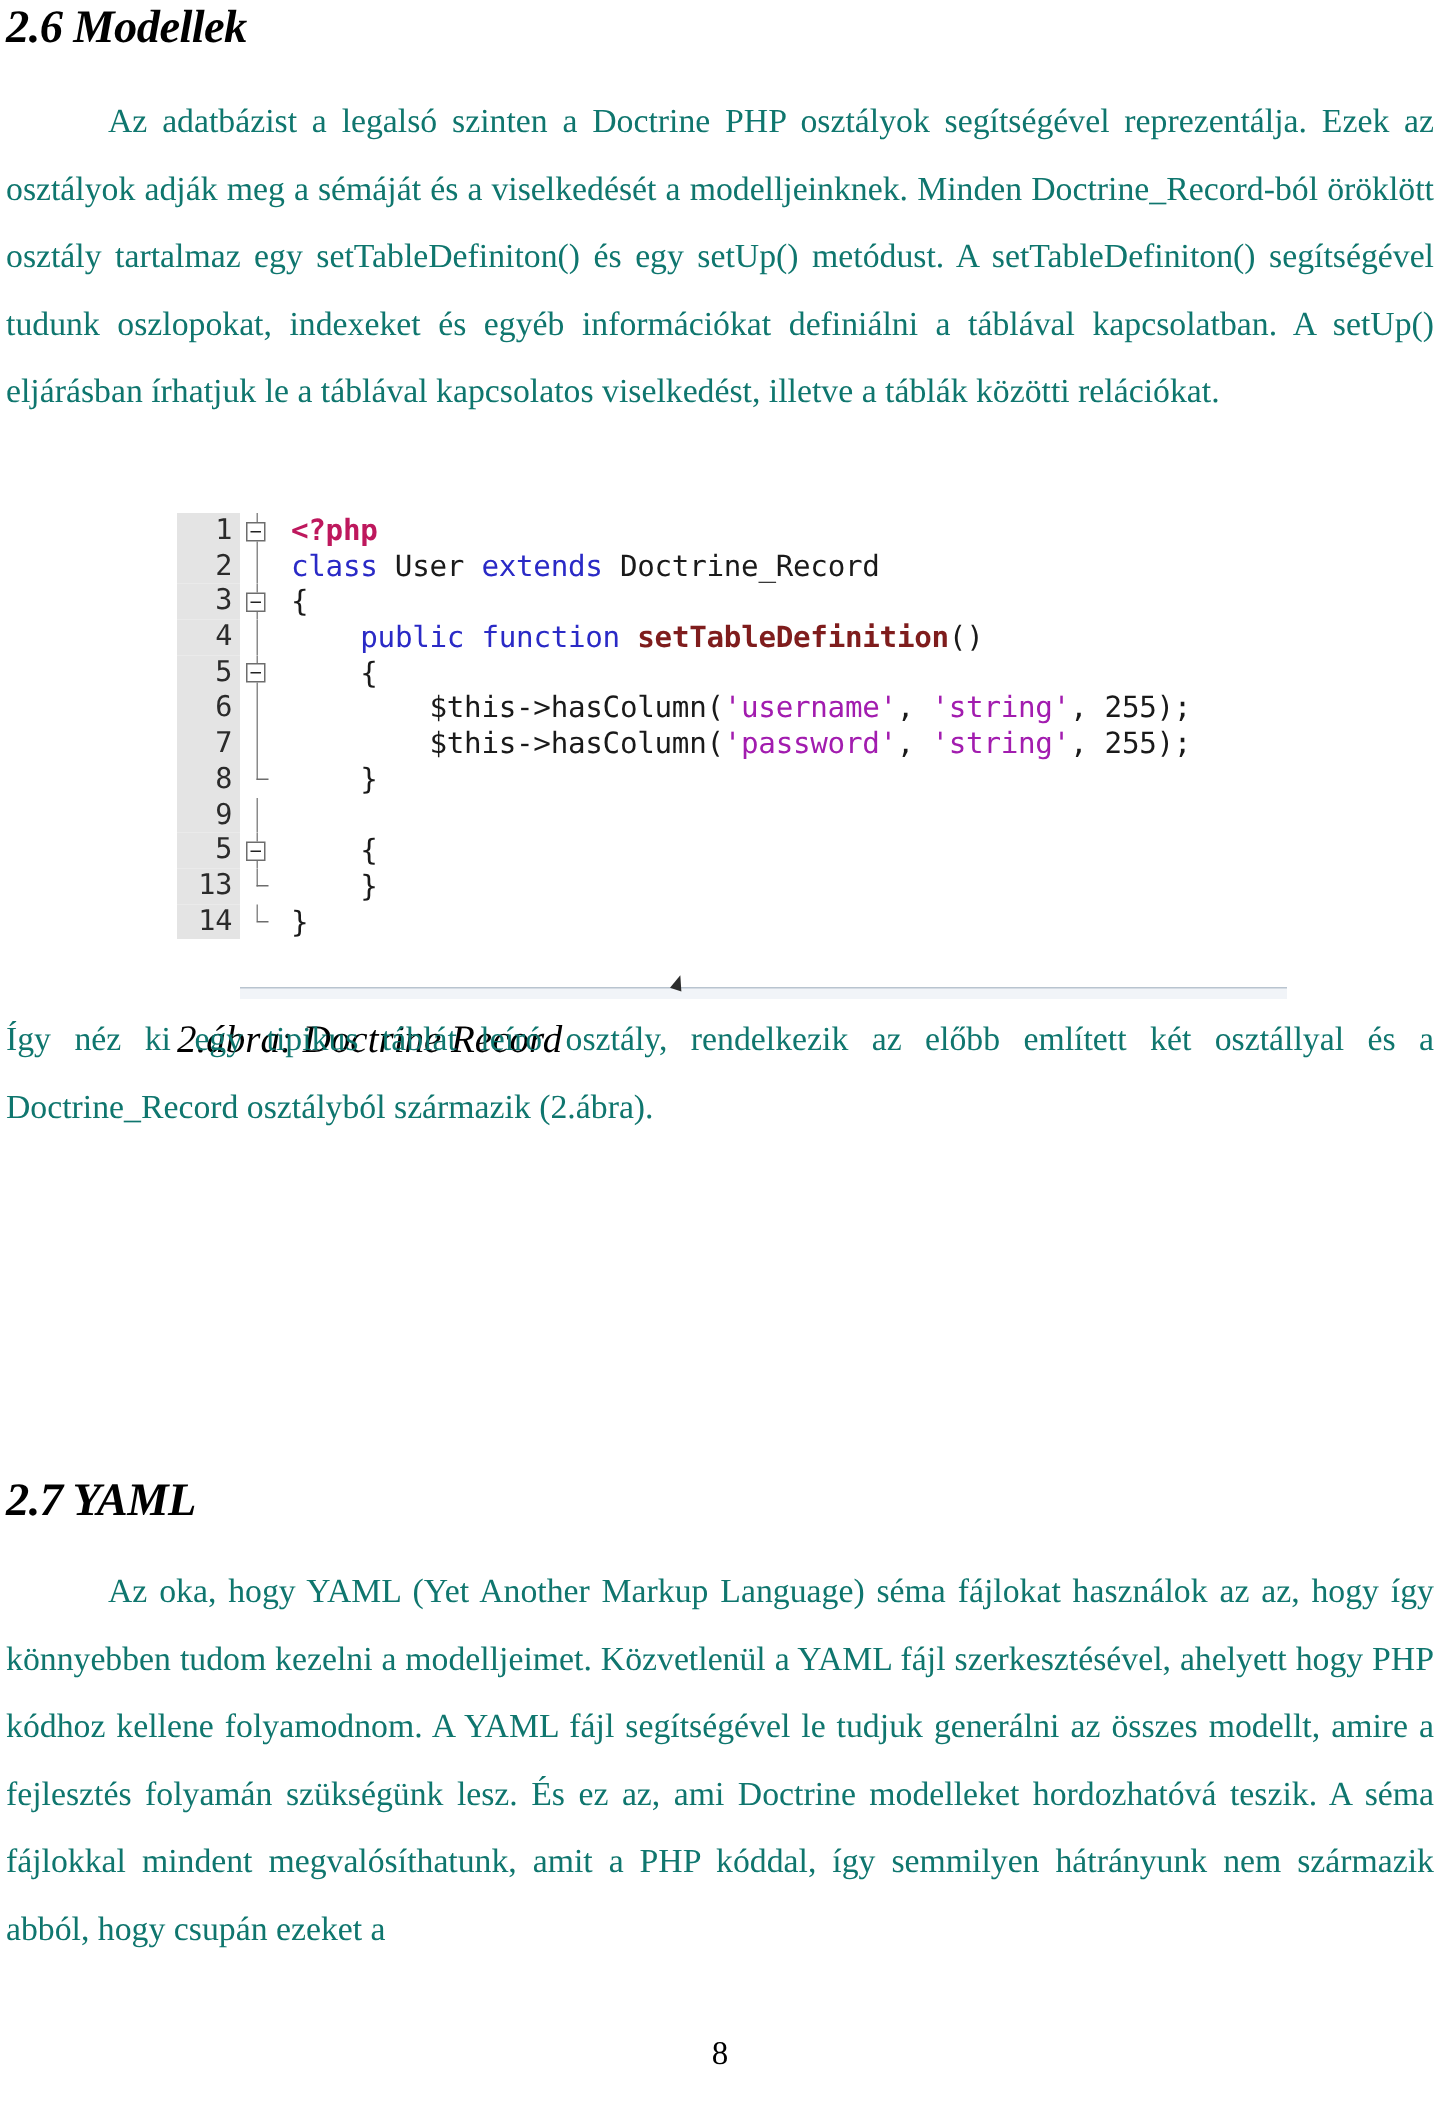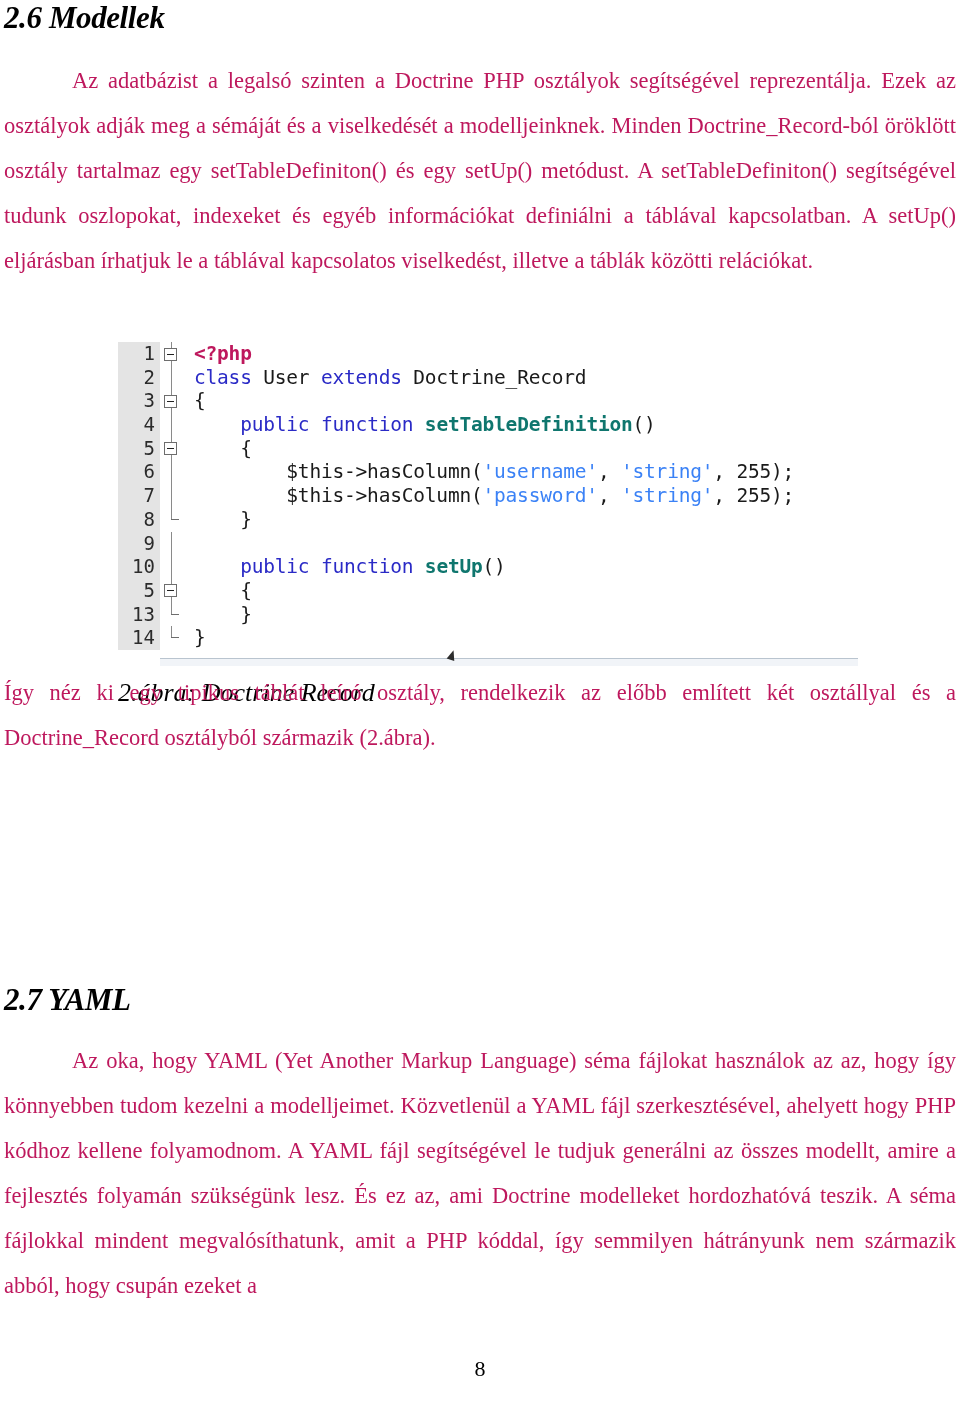--- a/index.html
+++ b/index.html
@@ -39,21 +39,21 @@
   #heading-26 { position: absolute; left: 4px; top: 2px; }
   #heading-27 { position: absolute; left: 4px; top: 984px; }
 
   
   .body-par {
     font-size: 22.5px;
     line-height: 45px;
     text-align: justify;
     text-justify: inter-word;
     margin: 0;
-    color: #be185d;
+    color: #0f766e;
     -webkit-hyphens: none;
     hyphens: none;
   }
   .body-par.indent { text-indent: 68px; }
 
   #par-1 { position: absolute; left: 4px; top: 58px;  width: 952px; }
   #par-2 { position: absolute; left: 4px; top: 670px; width: 952px; }
   #par-3 { position: absolute; left: 4px; top: 808px; width: 952px; }
   #par-4 { position: absolute; left: 4px; top: 1038px; width: 952px; }
 
@@ -141,22 +141,22 @@
     flex: 1 1 auto;
     font-size: 19.5px;
     line-height: 23.7px;
     white-space: pre;
     color: #1a1a1a;
     padding-left: 10px;
     box-sizing: border-box;
     letter-spacing: -0.2px;
   }
   .tok-kw   { color: #2a2ac6; }
-  .tok-fn   { color: #0f766e; font-weight: bold; }
-  .tok-str  { color: #3b82f6; }
+  .tok-fn   { color: #7f1d1d; font-weight: bold; }
+  .tok-str  { color: #a21caf; }
   .tok-php  { color: #be185d; font-weight: bold; }
 
   .code-scroll {
     position: absolute;
     left: 42px;
     bottom: 0;
     width: 698px;
     height: 7px;
     background: #f1f4f8;
     border-top: 1px solid #b9c4cf;
@@ -268,27 +268,20 @@
             <div class="code-text">    }</div>
           </div>
           <div class="code-row">
             <div class="gutter-num">9</div>
             <div class="gutter-fold">
               <div class="fold-line"></div>
             </div>
             <div class="code-text"></div>
           </div>
           <div class="code-row">
-            <div class="gutter-num">10</div>
-            <div class="gutter-fold">
-              <div class="fold-line"></div>
-            </div>
-            <div class="code-text">    <span class="tok-kw">public</span> <span class="tok-kw">function</span> <span class="tok-fn">setUp</span>()</div>
-          </div>
-          <div class="code-row">
             <div class="gutter-num">5</div>
             <div class="gutter-fold">
               <div class="fold-line"></div>
               <div class="fold-box"></div>
             </div>
             <div class="code-text">    {</div>
           </div>
           <div class="code-row">
             <div class="gutter-num">13</div>
             <div class="gutter-fold">

